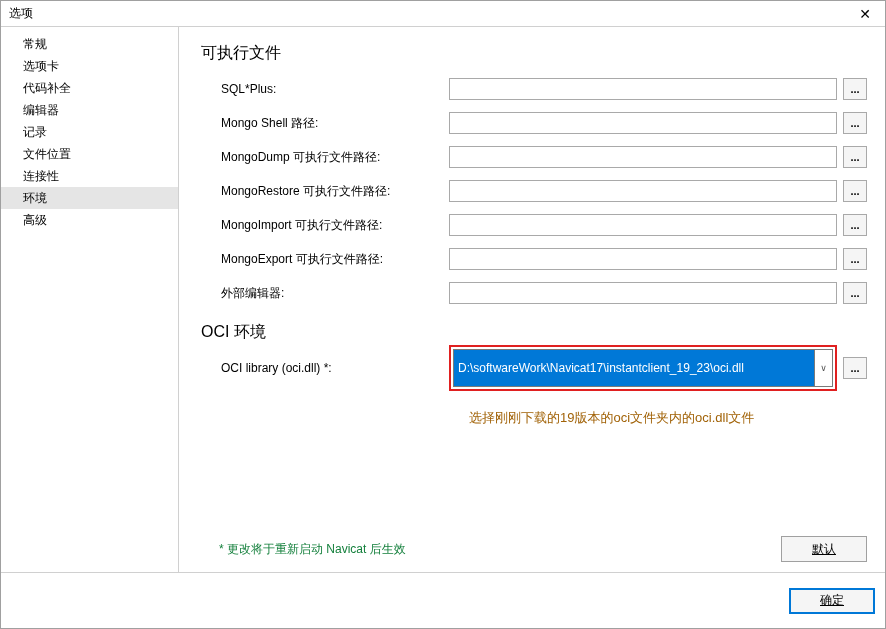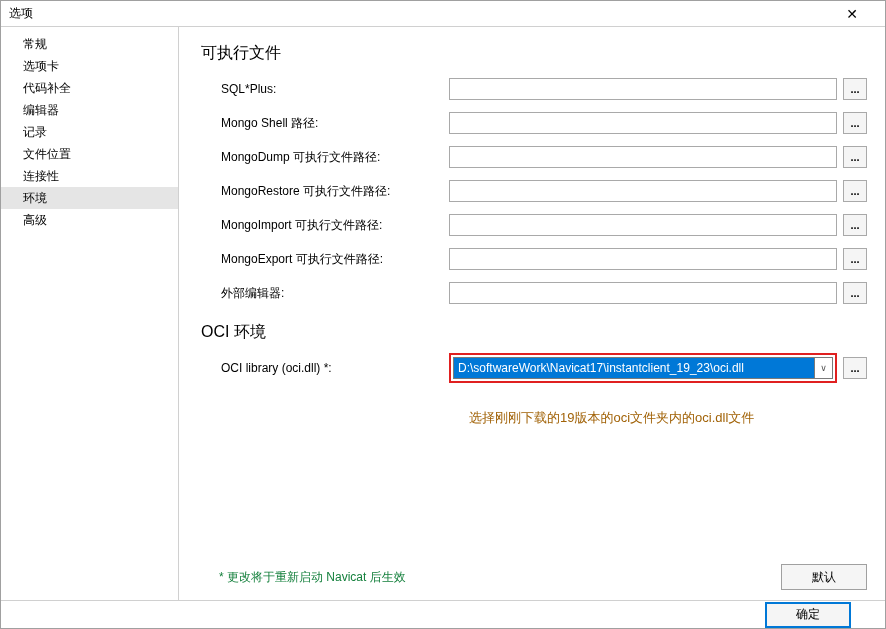--- a/index.html
+++ b/index.html
@@ -1,42 +1,42 @@
 <!DOCTYPE html>
 <html><head>
 <meta charset="utf-8">
 <style>
 * { box-sizing: border-box; margin: 0; padding: 0; }
 body { font-family: "Microsoft YaHei", "Segoe UI", sans-serif; font-size: 12px; color: #000; background: #fff; width: 886px; height: 629px; overflow: hidden; }
 .window { display: flex; flex-direction: column; height: 629px; border: 1px solid #a0a0a0; }
-.titlebar { display: flex; align-items: center; justify-content: space-between; height: 26px; padding: 0 13px 0 8px; background: #fff; border-bottom: 1px solid #d0d0d0; }
+.titlebar { display: flex; align-items: center; justify-content: space-between; height: 26px; padding: 0 0 0 8px; background: #fff; border-bottom: 1px solid #d0d0d0; }
 .titlebar .title { font-size: 12px; }
 .titlebar .close { width: 40px; height: 100%; display: flex; align-items: center; justify-content: center; font-size: 14px; cursor: default; }
 .body { display: flex; flex: 1; overflow: hidden; }
 .sidebar { width: 178px; border-right: 1px solid #d0d0d0; padding-top: 6px; }
 .sidebar .item { padding: 3px 0 3px 22px; cursor: default; font-size: 12px; line-height: 16px; }
 .sidebar .item.selected { background: #e5e5e5; }
 .main { flex: 1; position: relative; padding: 16px 18px 0 22px; }
 .section-title { font-size: 16px; margin-bottom: 14px; }
 .row { display: flex; align-items: center; margin-bottom: 12px; height: 22px; }
 .row .label { width: 248px; padding-left: 20px; font-size: 12px; }
 .row .field { flex: 1; display: flex; align-items: center; gap: 6px; }
 .row input[type=text] { flex: 1; height: 22px; border: 1px solid #a9a9a9; padding: 0 4px; font-size: 12px; font-family: inherit; background: #fff; }
 .browse-btn { width: 24px; height: 22px; border: 1px solid #a9a9a9; background: #f5f5f5; display: flex; align-items: center; justify-content: center; font-weight: bold; font-size: 11px; cursor: default; }
 .oci-section { margin-top: 18px; }
 .combo-wrap { flex: 1; position: relative; border: 2px solid #e02020; padding: 2px; }
-.combo { display: flex; border: 1px solid #7a7a7a; height: 22px; }
+.combo { display: flex; border: 1px solid #7a7a7a; height: 38px; }
 .combo .val { flex: 1; background: #0078d7; color: #fff; padding: 0 4px; display: flex; align-items: center; font-size: 12px; overflow: hidden; white-space: nowrap; }
 .combo .chev { width: 18px; display: flex; align-items: center; justify-content: center; background: #fff; border-left: 1px solid #7a7a7a; font-size: 9px; color: #555; }
 .annotation { color: #a16207; font-size: 13px; margin-top: 30px; margin-left: 268px; }
 .footnote { position: absolute; left: 40px; bottom: 14px; font-size: 12px; color: #15803d; }
 .default-btn-wrap { position: absolute; right: 18px; bottom: 10px; }
-.btn { min-width: 86px; height: 26px; border: 1px solid #a0a0a0; background: #f5f5f5; display: inline-flex; align-items: center; justify-content: center; font-size: 12px; cursor: default; padding: 0 12px; }
+.btn { min-width: 86px; height: 26px; border: 1px solid #a0a0a0; background: #f5f5f5; display: inline-flex; align-items: center; justify-content: center; font-size: 12px; cursor: default; padding: 0 12px; text-decoration: underline; }
 .btn.primary { border: 2px solid #0078d7; }
-.footer { height: 28px; border-top: 1px solid #d0d0d0; display: flex; align-items: center; justify-content: flex-end; gap: 10px; padding: 0 34px; }
+.footer { height: 56px; border-top: 1px solid #d0d0d0; display: flex; align-items: center; justify-content: flex-end; gap: 10px; padding: 0 10px; }
 </style>
 </head>
 <body>
 
 <div class="window">
   <div class="titlebar">
     <span class="title">选项</span>
     <div class="close">
         <span>✕</span>
       </div>

